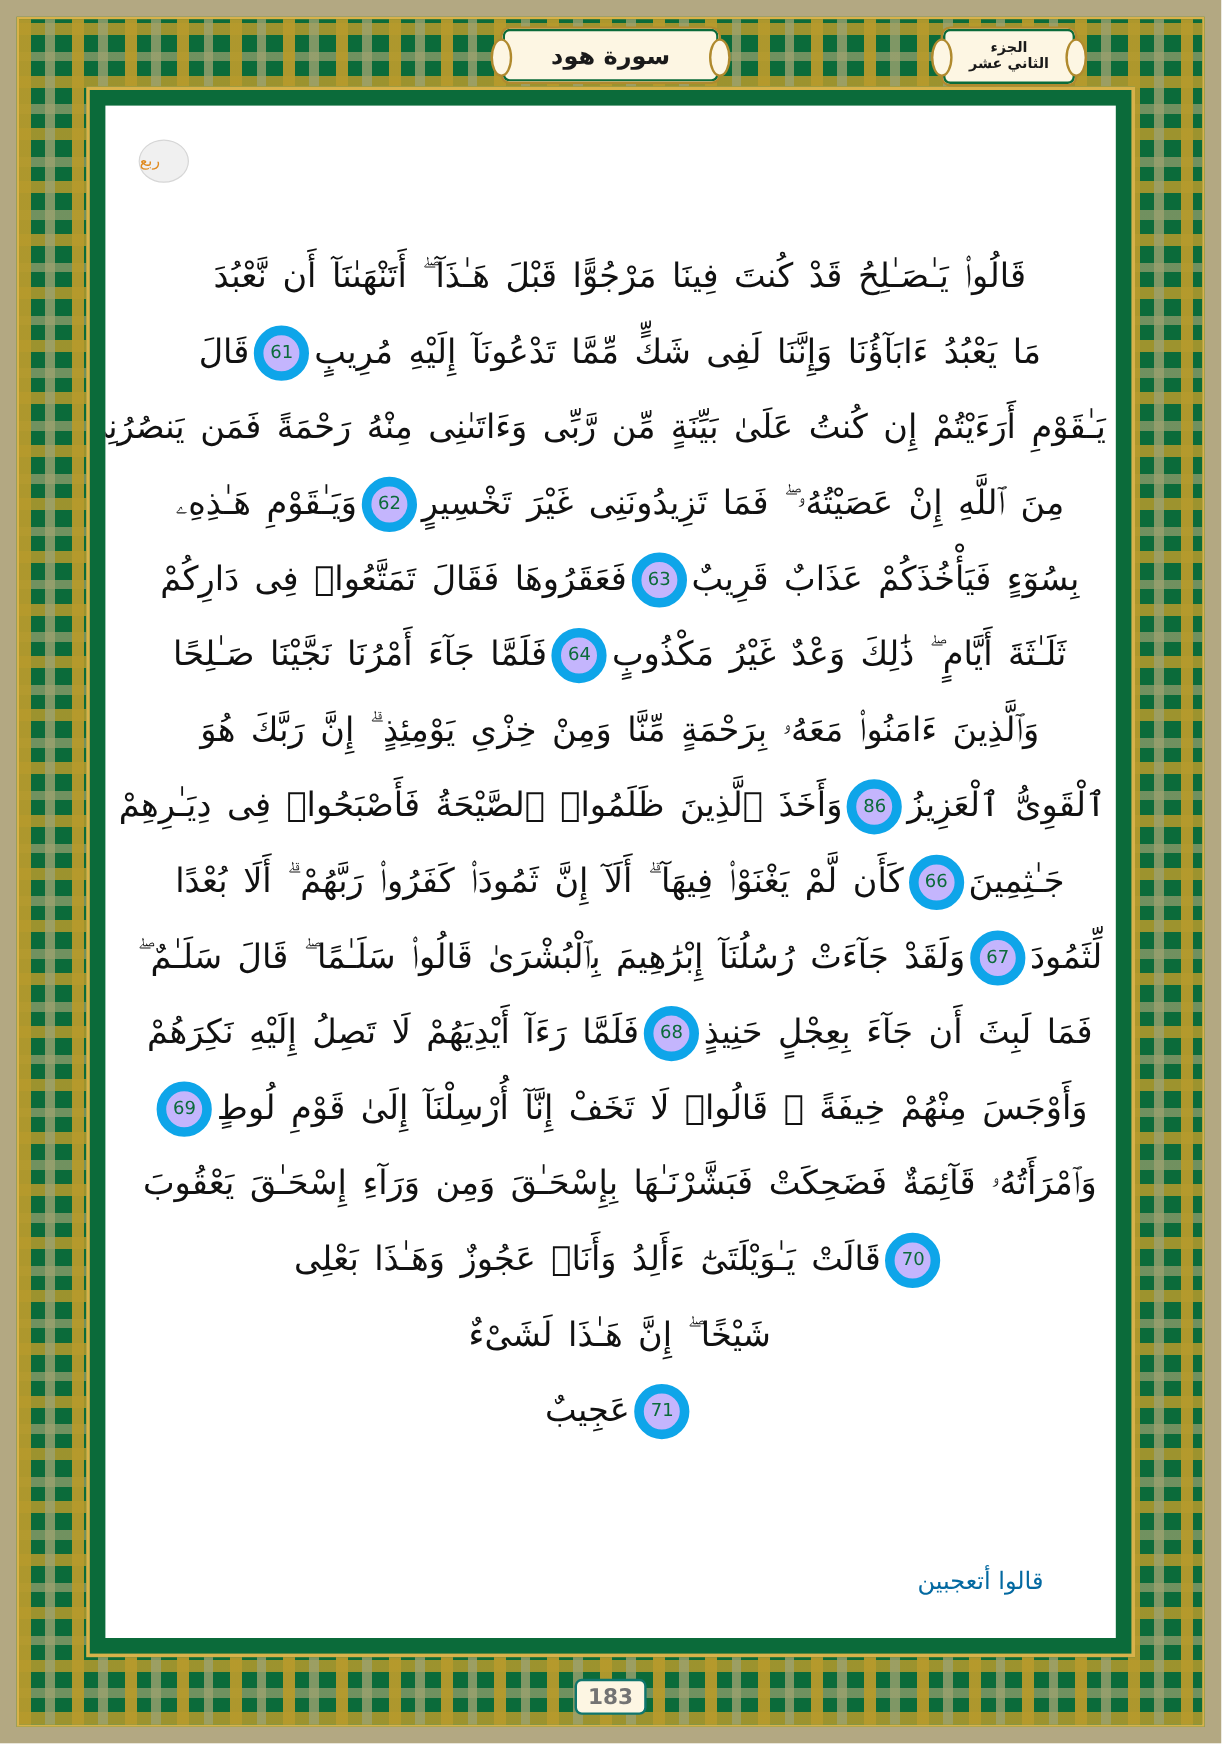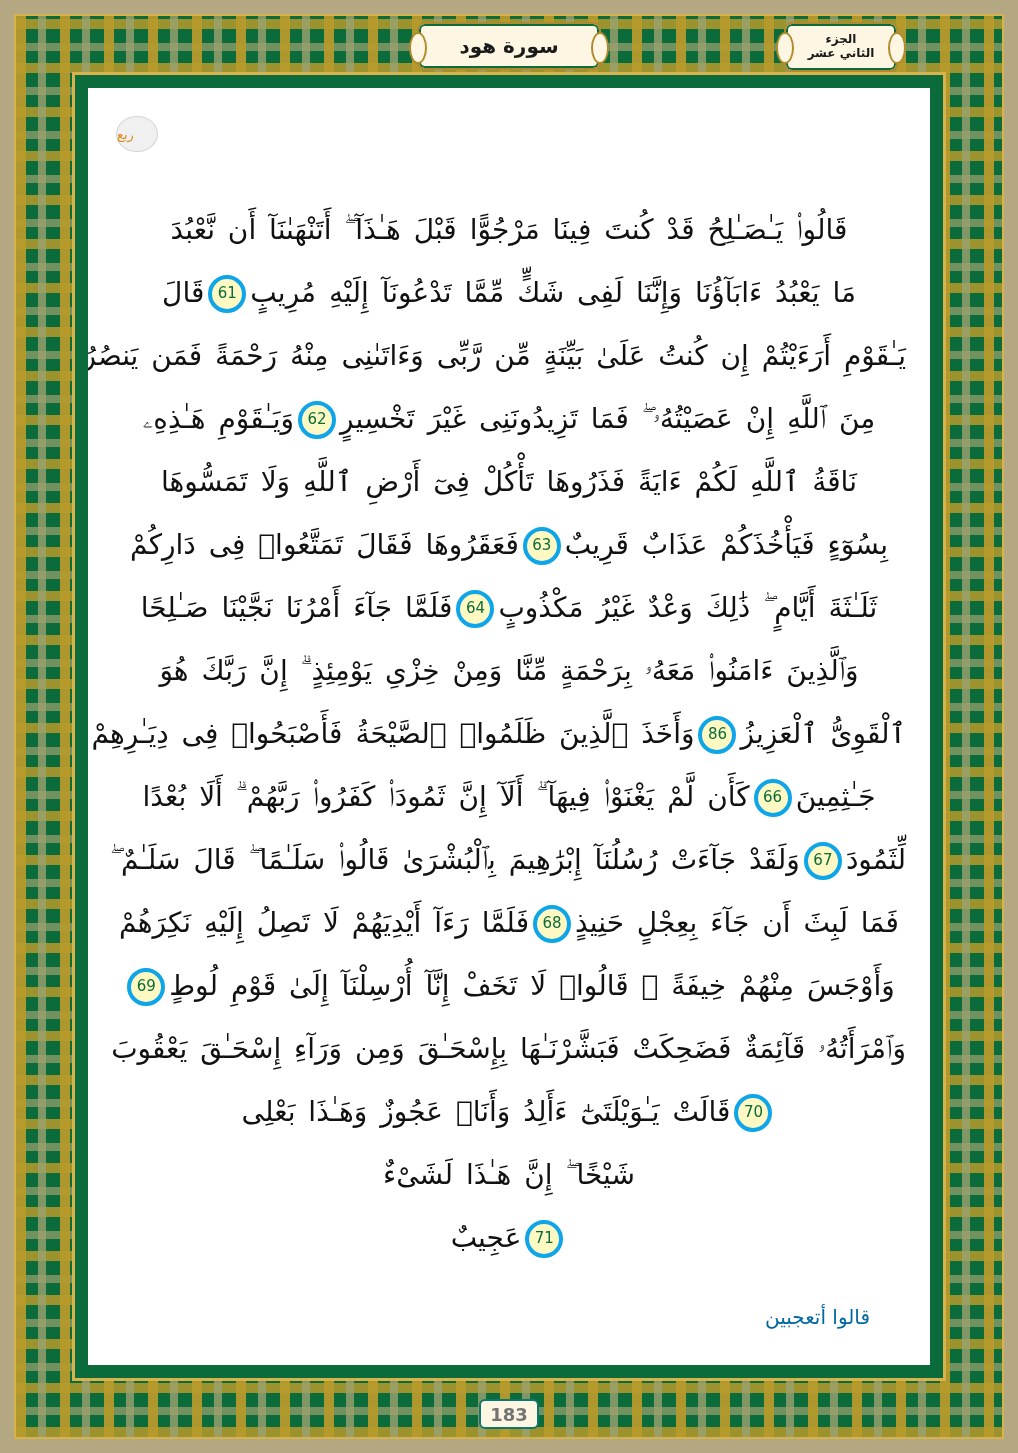--- a/index.html
+++ b/index.html
@@ -157,42 +157,42 @@
     justify-content: flex-end;
     color: #e08a1e;
     font-size: 13px;
     direction: rtl;
   }
   
   .quran-body {
     position: absolute;
     top: 110px;
     left: 24px;
-    right: 24px;
+    right: 8px;
     direction: rtl;
     text-align: justify;
     text-align-last: center;
     font-family: "DejaVu Sans", "Liberation Serif", serif;
     font-size: 28px;
     line-height: 2.25;
     color: #111111;
     word-spacing: 4px;
   }
   .quran-body .line {
     display: block;
     white-space: nowrap;
   }
   .ayah-num {
     display: inline-block;
     min-width: 30px;
     height: 30px;
     line-height: 28px;
-    border: 4px solid #0ea5e9;
+    border: 8px solid #0ea5e9;
     border-radius: 50%;
-    background: #fef9c3;
+    background: #c4b5fd;
     color: #0b6b3a;
     font-size: 15px;
     font-family: "DejaVu Sans", sans-serif;
     text-align: right;
     vertical-align: middle;
     margin: 0 4px;
   }
   .footer-note {
     position: absolute;
     bottom: 36px;
@@ -232,21 +232,20 @@
 
     <div class="quran-body">
       <span class="line">قَالُوا۟ يَـٰصَـٰلِحُ قَدْ كُنتَ فِينَا مَرْجُوًّا قَبْلَ هَـٰذَآ ۖ أَتَنْهَىٰنَآ أَن نَّعْبُدَ</span>
       <span class="line">
         <span>مَا يَعْبُدُ ءَابَآؤُنَا وَإِنَّنَا لَفِى شَكٍّ مِّمَّا تَدْعُونَآ إِلَيْهِ مُرِيبٍ</span><span class="ayah-num">61</span><span>قَالَ</span>
       </span>
       <span class="line">يَـٰقَوْمِ أَرَءَيْتُمْ إِن كُنتُ عَلَىٰ بَيِّنَةٍ مِّن رَّبِّى وَءَاتَىٰنِى مِنْهُ رَحْمَةً فَمَن يَنصُرُنِى</span>
       <span class="line">
         <span>مِنَ ٱللَّهِ إِنْ عَصَيْتُهُۥ ۖ فَمَا تَزِيدُونَنِى غَيْرَ تَخْسِيرٍ</span><span class="ayah-num">62</span><span>وَيَـٰقَوْمِ هَـٰذِهِۦ</span>
       </span>
-      <span class="line">نَاقَةُ ٱللَّهِ لَكُمْ ءَايَةً فَذَرُوهَا تَأْكُلْ فِىٓ أَرْضِ ٱللَّهِ وَلَا تَمَسُّوهَا</span>
       <span class="line">
         <span>بِسُوٓءٍ فَيَأْخُذَكُمْ عَذَابٌ قَرِيبٌ</span><span class="ayah-num">63</span><span>فَعَقَرُوهَا فَقَالَ تَمَتَّعُوا۟ فِى دَارِكُمْ</span>
       </span>
       <span class="line">
         <span>ثَلَـٰثَةَ أَيَّامٍ ۖ ذَٰلِكَ وَعْدٌ غَيْرُ مَكْذُوبٍ</span><span class="ayah-num">64</span><span>فَلَمَّا جَآءَ أَمْرُنَا نَجَّيْنَا صَـٰلِحًا</span>
       </span>
       <span class="line">وَٱلَّذِينَ ءَامَنُوا۟ مَعَهُۥ بِرَحْمَةٍ مِّنَّا وَمِنْ خِزْىِ يَوْمِئِذٍ ۗ إِنَّ رَبَّكَ هُوَ</span>
       <span class="line">
         <span>ٱلْقَوِىُّ ٱلْعَزِيزُ</span><span class="ayah-num">86</span><span>وَأَخَذَ ٱلَّذِينَ ظَلَمُوا۟ ٱلصَّيْحَةُ فَأَصْبَحُوا۟ فِى دِيَـٰرِهِمْ</span>
       </span>

